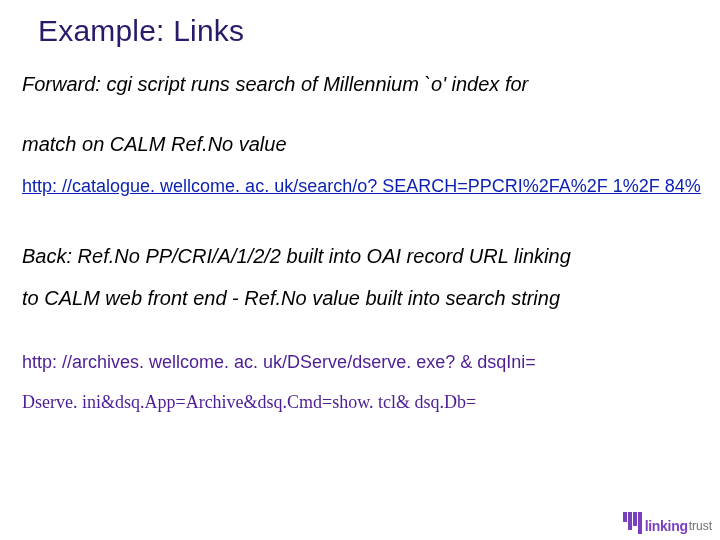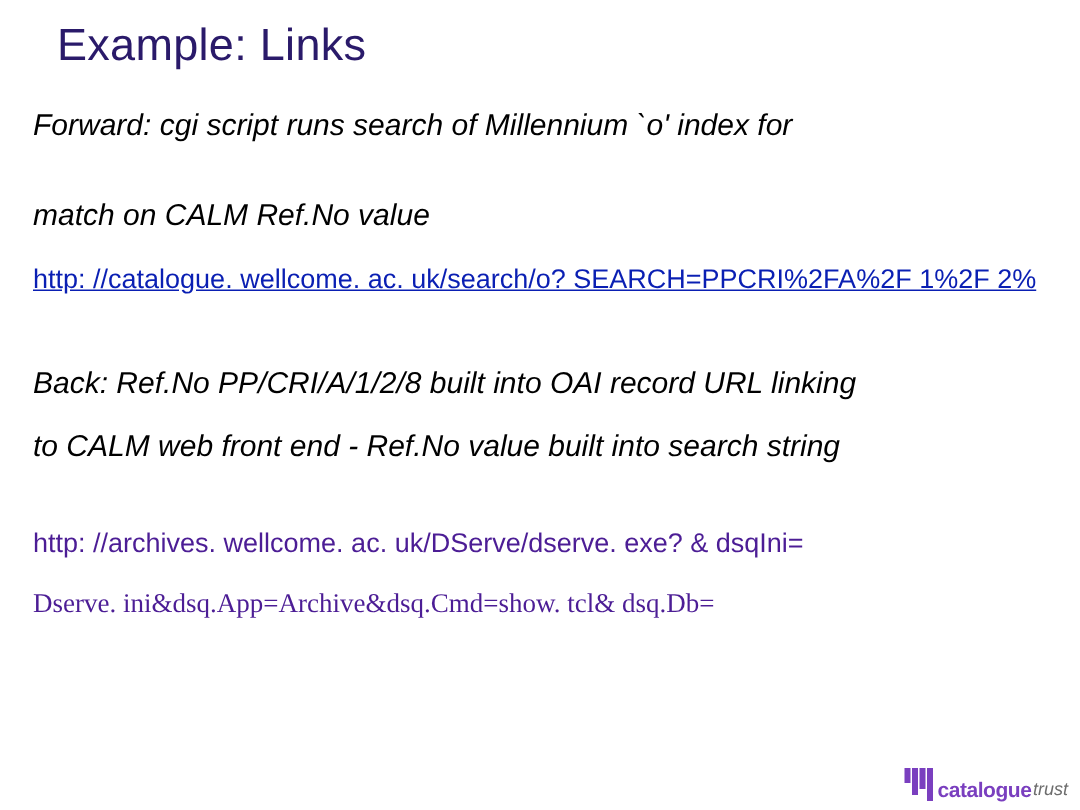--- a/index.html
+++ b/index.html
@@ -87,45 +87,44 @@
     font-weight: 600;
     letter-spacing: -0.3px;
   }
   .logo-trust {
     font-size: 12px;
     color: #6d6d6d;
     font-weight: 400;
     margin-left: 1px;
     position: relative;
     top: -1px;
-    font-style: italic;
   }
 </style>
 </head>
 <body>
 
 <div class="slide">
 
   <div class="title">Example: Links</div>
 
   <div class="body-text line1">Forward:  cgi script runs search of Millennium `o' index for</div>
   <div class="body-text line2">match on CALM Ref.No value</div>
 
-  <a class="link-text link1" href="#">http: //catalogue. wellcome. ac. uk/search/o? SEARCH=PPCRI%2FA%2F 1%2F 2%</a>
+  <a class="link-text link1" href="#">http: //catalogue. wellcome. ac. uk/search/o? SEARCH=PPCRI%2FA%2F 1%2F 84%</a>
 
-  <div class="body-text line3">Back:  Ref.No PP/CRI/A/1/2/8 built into OAI record URL linking</div>
+  <div class="body-text line3">Back:  Ref.No PP/CRI/A/1/2/2 built into OAI record URL linking</div>
   <div class="body-text line4">to CALM web front end - Ref.No value built into search string</div>
 
   <div class="url-text url1">http: //archives. wellcome. ac. uk/DServe/dserve. exe? &amp; dsqIni=</div>
   <div class="url-text url2">Dserve. ini&amp;dsq.App=Archive&amp;dsq.Cmd=show. tcl&amp; dsq.Db=</div>
 
   <div class="logo">
     <span class="logo-mark">
       <span></span>
         <span></span>
         <span></span>
         <span></span>
     </span>
-    <span class="logo-word">catalogue</span>
+    <span class="logo-word">linking</span>
     <span class="logo-trust">trust</span>
   </div>
 
 </div>
 
 </body></html>

